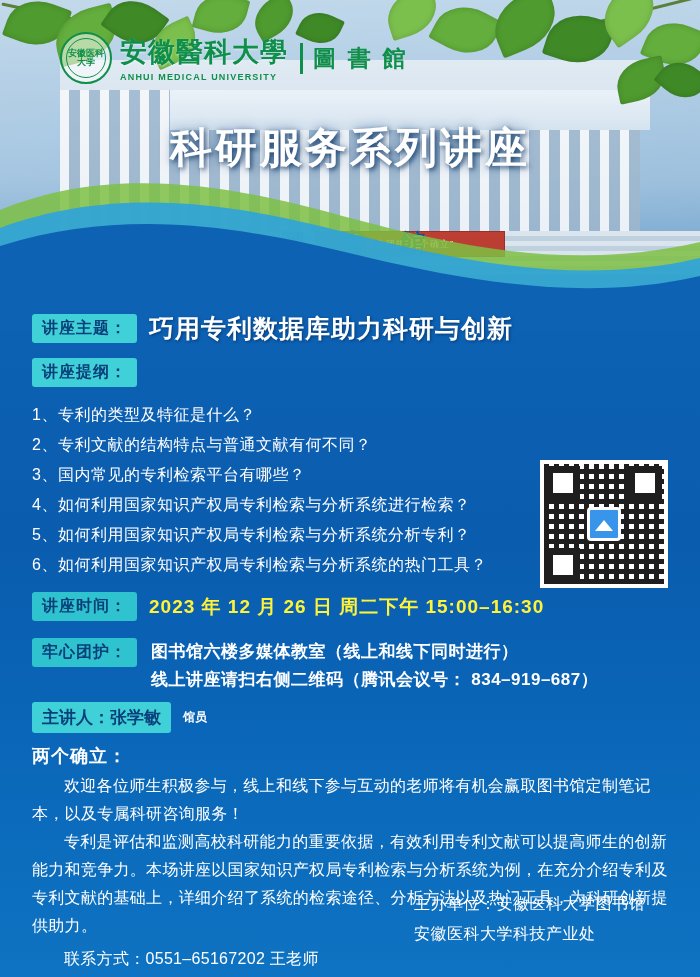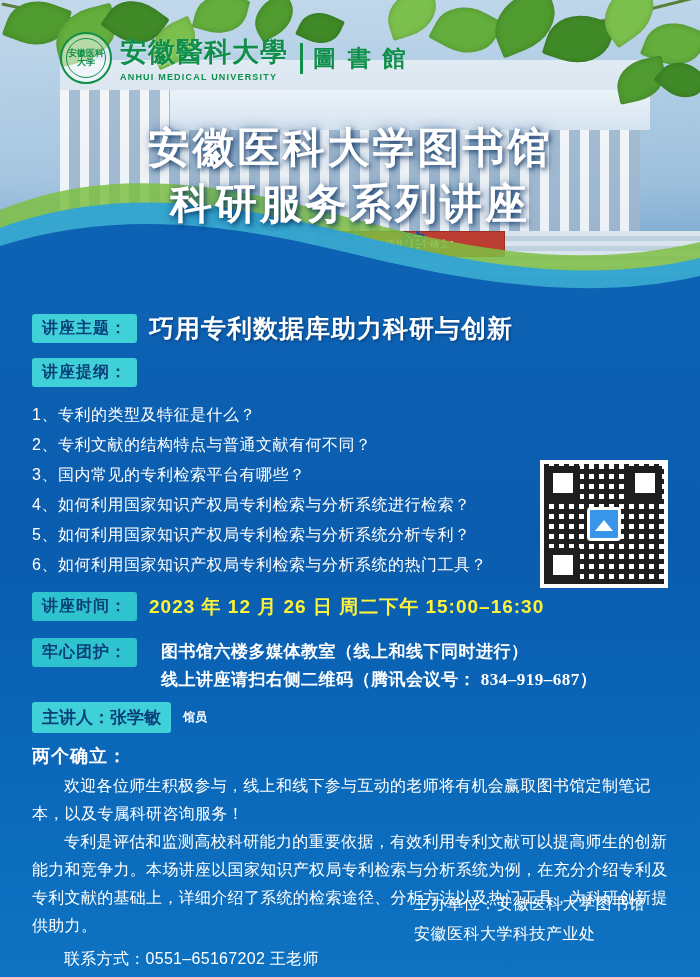--- a/index.html
+++ b/index.html
@@ -134,21 +134,21 @@
     list-style: none; color: #ffffff; font-size: 16px; line-height: 30px;
     letter-spacing: 0.5px;
   }
 
   .time-row { top: 292px; left: 32px; align-items: center; }
   .time-text {
     color: #fff33a; font-size: 19px; font-weight: bold; margin-left: 12px; letter-spacing: 1px;
   }
 
   .place-row { top: 338px; left: 32px; align-items: flex-start; }
-  .place-text { margin-left: 24px; font-family: Liberation Serif, serif; }
+  .place-text { margin-left: 14px; }
   .place-text div {
     color: #ffffff; font-size: 17px; font-weight: bold; line-height: 28px; letter-spacing: 0.5px;
   }
 
   .speaker-row { top: 402px; left: 32px; align-items: center; }
   .speaker-tag {
     background: #3fd0d8; color: #0a3f7a; font-size: 17px; font-weight: bold;
     padding: 4px 10px; border-radius: 3px;
   }
   .speaker-name {
@@ -256,21 +256,20 @@
       <div class="inner">安徽医科大学</div>
     </div>
     <div>
       <div class="logo-cn">安徽醫科大學</div>
       <div class="logo-en">ANHUI MEDICAL UNIVERSITY</div>
     </div>
     <div class="logo-lib">圖 書 館</div>
   </div>
 
   <div class="main-title">
-    <div>安徽医科大学图书馆</div>
     <div>科研服务系列讲座</div>
   </div>
 
   <div class="content">
 
     <div class="row topic-row">
       <span class="tag">讲座主题：</span>
       <span class="topic-text">巧用专利数据库助力科研与创新</span>
     </div>
 

